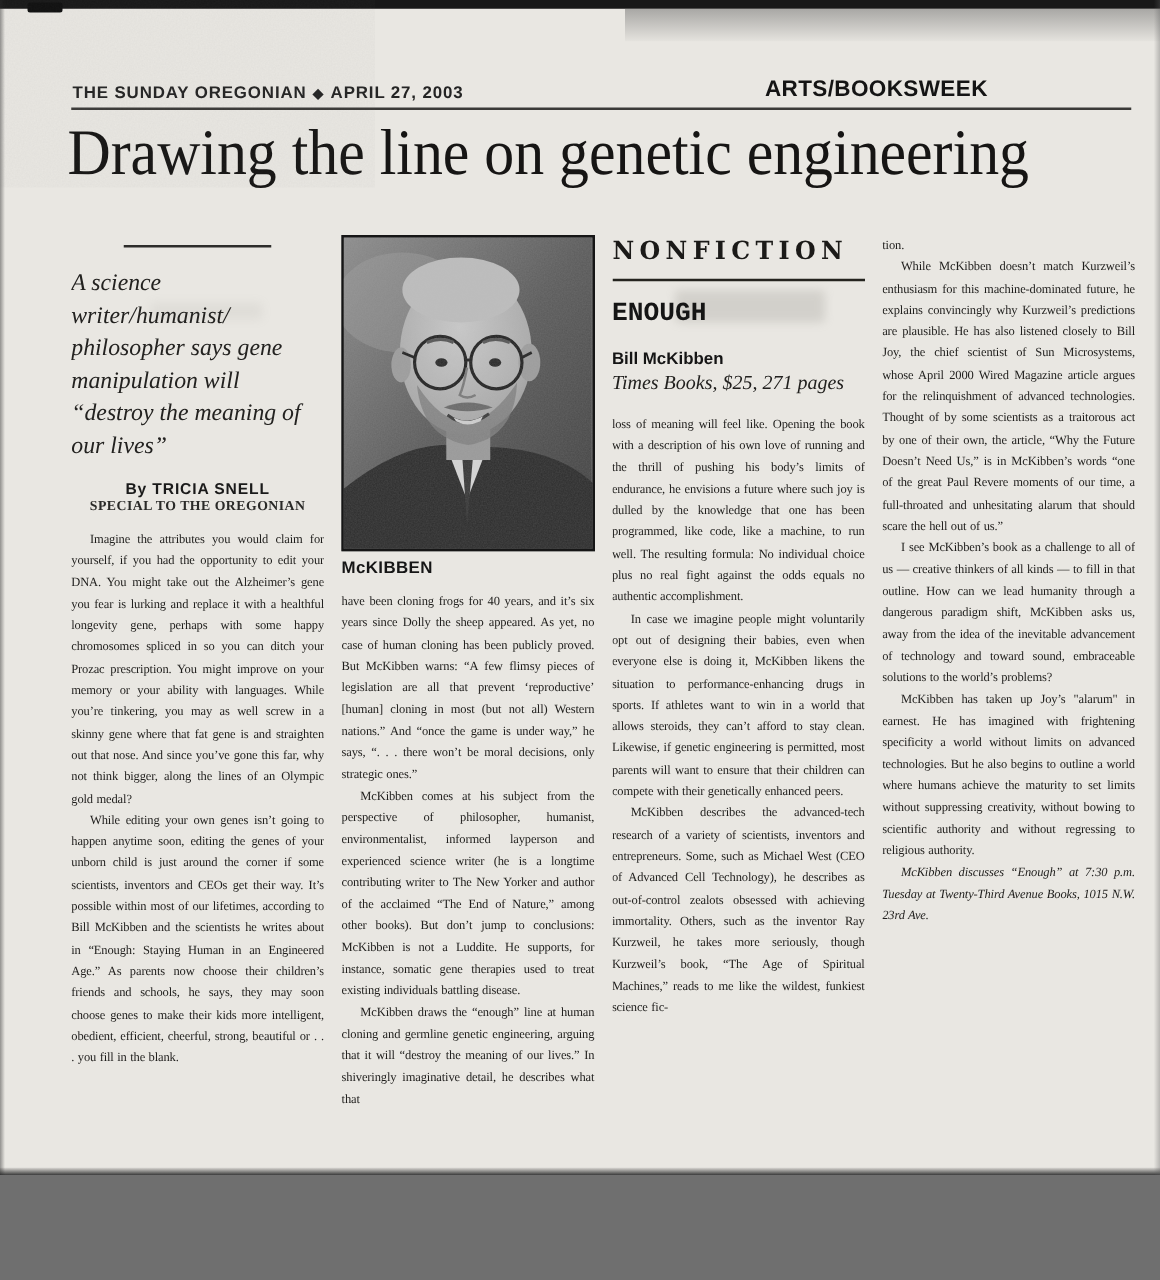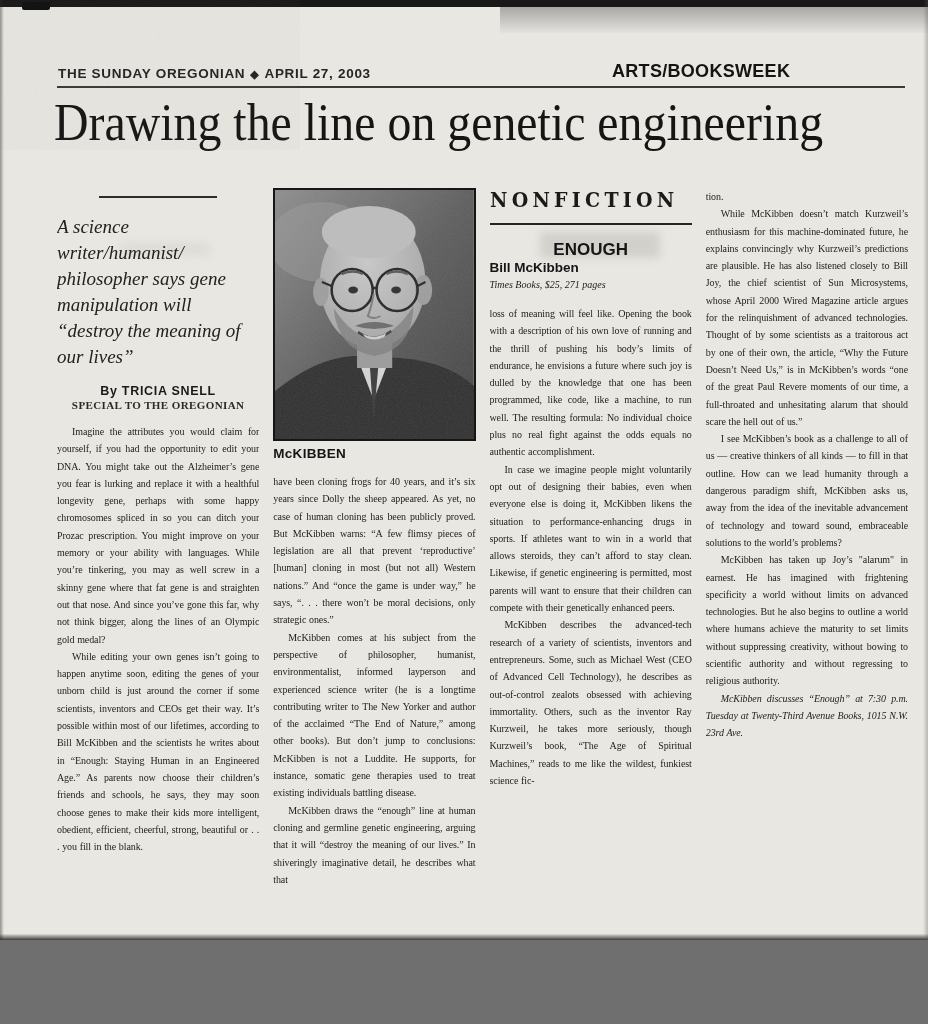--- a/index.html
+++ b/index.html
@@ -72,23 +72,23 @@
   .photo-caption {
     font-family:"Liberation Sans", sans-serif; font-weight:bold; font-size:13.5px;
     letter-spacing:.3px; margin:5px 0 12px; color:#161616;
   }
 
   
   .kicker { font-family:"DejaVu Serif", serif; font-weight:bold; color:#1b1a18; }
   .kicker-line1 { font-size:20px; letter-spacing:4.5px; transform:scaleX(.95); transform-origin:left; }
   .kicker-line2 { font-size:20px; letter-spacing:7px; margin-top:8px; }
   .kicker-rule { height:2px; background:#25241f; margin:11px 0 15px; }
-  .book-title { font-family:Liberation Sans, sans-serif; font-weight:bold; font-size:17px; color:#151515;text-align:center; }
-  .book-author { font-family:"Liberation Sans", sans-serif; font-weight:bold; font-size:13.5px; margin-top:0; color:#151515; }
-  .book-pub { font-style:italic; font-size:10px; margin:4px 0 15px; color:#22211f; }
+  .book-title { font-family:Liberation Mono, monospace; font-weight:bold; font-size:21px; color:#151515; }
+  .book-author { font-family:"Liberation Sans", sans-serif; font-weight:bold; font-size:13.5px; margin-top:16px; color:#151515; }
+  .book-pub { font-style:italic; font-size:16px; margin:4px 0 15px; color:#22211f; }
 
   
   .bottom-rule { position:absolute; top:1000px; left:95px; width:810px; height:2px;
     background:#4a4947; box-shadow:0 3px 0 rgba(125,123,118,.65); }
   .bottom-tick { position:absolute; top:1006px; left:404px; width:3px; height:6px; background:#55534f; }
 
   
   .noise { position:absolute; inset:0; pointer-events:none; opacity:.07; }
 </style>
 </head>

